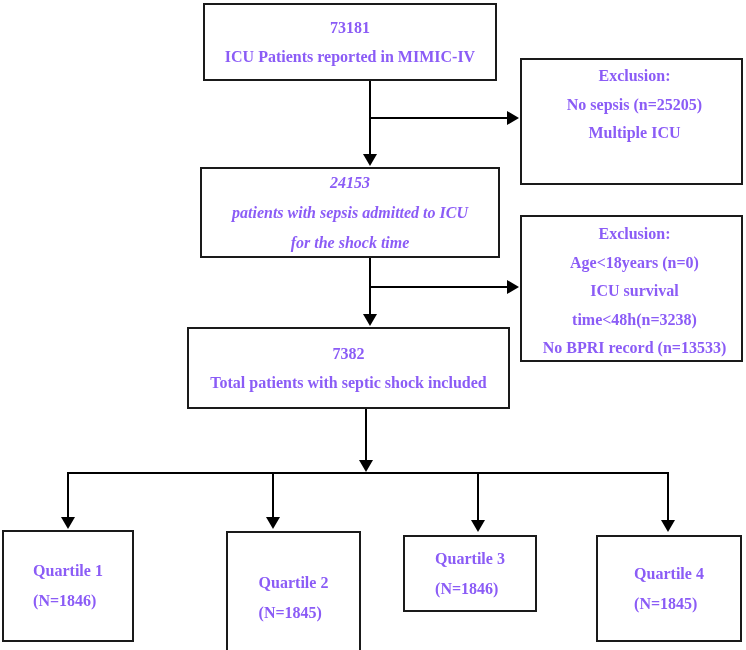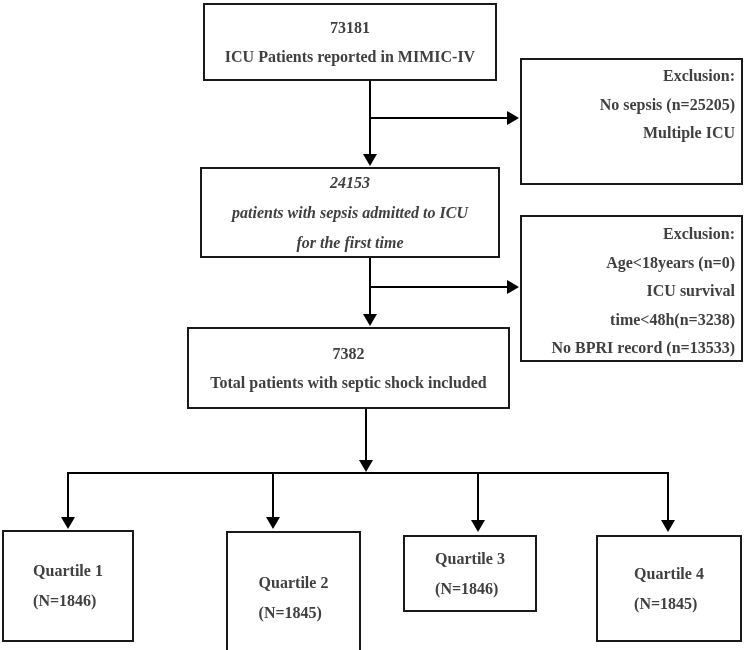--- a/index.html
+++ b/index.html
@@ -4,21 +4,21 @@
 <style>
   * { margin: 0; padding: 0; box-sizing: border-box; }
   html, body { background: #ffffff; }
   .canvas {
     position: relative;
     width: 746px;
     height: 650px;
     background: #ffffff;
     font-family: "Liberation Serif", "DejaVu Serif", serif;
     font-weight: bold;
-    color: #404040;
+    color: #8b5cf6;
     overflow: hidden;
   }
   .connectors {
     position: absolute;
     left: 0; top: 0;
     width: 746px; height: 650px;
   }
   .connectors line { stroke: #000000; stroke-width: 2; }
   .connectors polygon { fill: #000000; stroke: none; }
   .node {
@@ -31,21 +31,21 @@
     display: flex;
     flex-direction: column;
     align-items: center;
     justify-content: center;
     text-align: center;
     line-height: 29px;
   }
   .node.leftblock {
     display: flex;
     flex-direction: column;
-    align-items: flex-end;
+    align-items: center;
     text-align: left;
     line-height: 28.5px;
     padding: 2px 6px 0 12px;
   }
   .node.quartile {
     display: flex;
     align-items: center;
     justify-content: center;
   }
   .node.quartile .inner {
@@ -108,21 +108,21 @@
 
   <div class="node leftblock" style="left:520px; top:58px; width:223px; height:127px;">
     <div class="ln">Exclusion:</div>
     <div class="ln">No sepsis (n=25205)</div>
     <div class="ln">Multiple ICU</div>
   </div>
 
   <div class="node centered" style="left:200px; top:167px; width:300px; height:91px; line-height:30px;font-style:italic;">
     <div class="ln">24153</div>
     <div class="ln">patients with sepsis admitted to ICU</div>
-    <div class="ln">for the first time</div>
+    <div class="ln">for the shock time</div>
   </div>
 
   <div class="node leftblock" style="left:520px; top:215px; width:223px; height:147px; padding-top:3px;">
     <div class="ln">Exclusion:</div>
     <div class="ln">Age&lt;18years (n=0)</div>
     <div class="ln">ICU survival</div>
     <div class="ln">time&lt;48h(n=3238)</div>
     <div class="ln">No BPRI record (n=13533)</div>
   </div>
 

